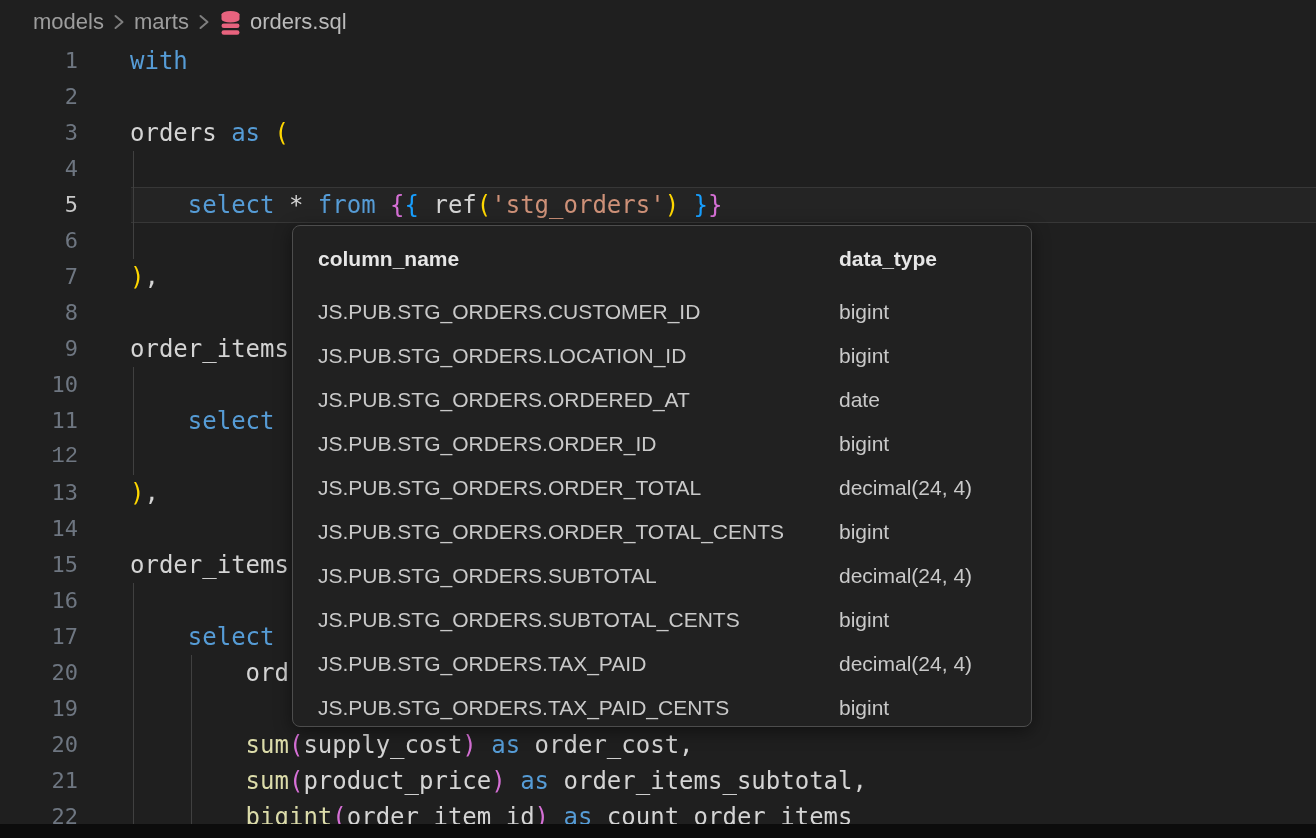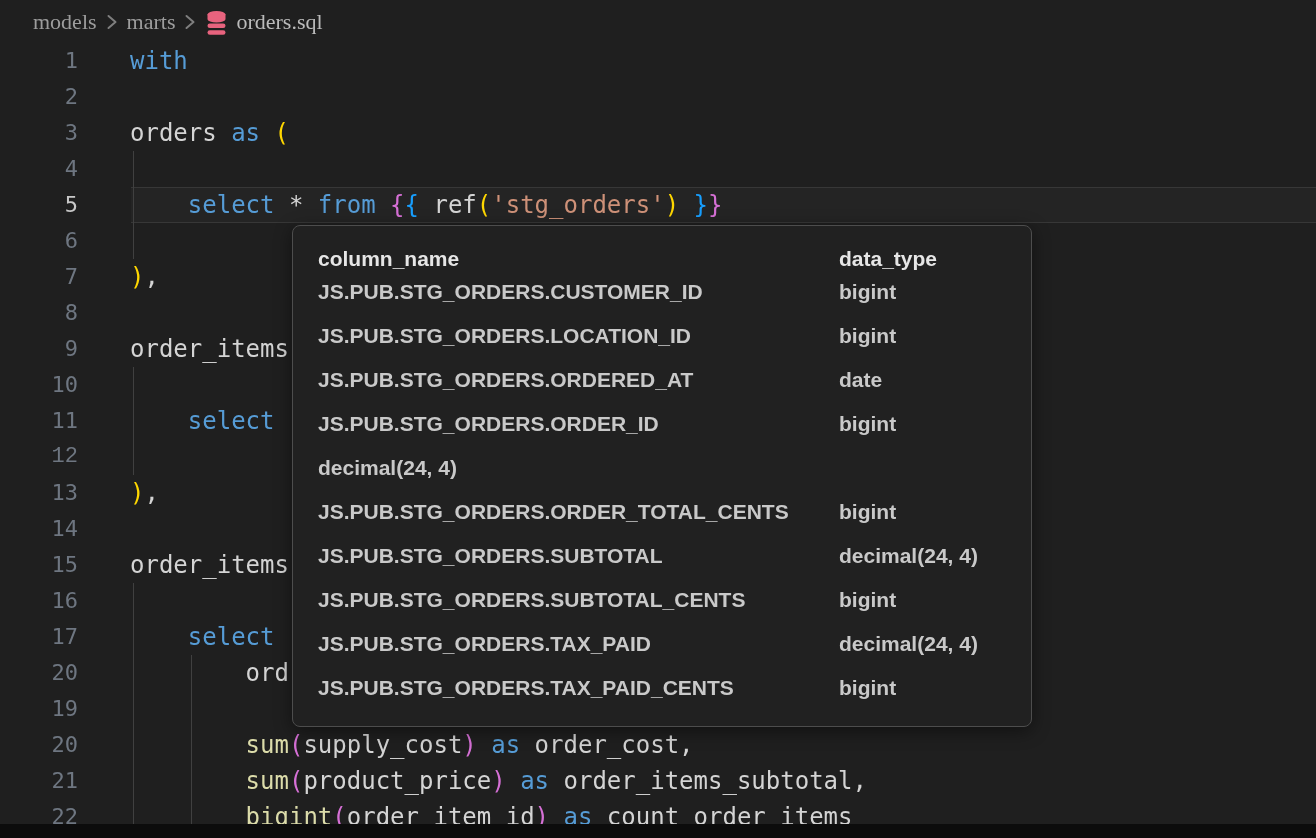--- a/index.html
+++ b/index.html
@@ -4,21 +4,21 @@
 <style>
   html,body { margin:0; padding:0; background:#000; }
   .screen {
     position:relative; width:1316px; height:838px; overflow:hidden;
     background:var(--bg); font-family:"DejaVu Sans Mono", monospace;
   }
   
   .breadcrumb {
     position:absolute; left:33px; top:0; height:44px;
     display:flex; align-items:center;
-    font-family:Liberation Serif, serif; font-size:22px;
+    font-family:Liberation Sans, sans-serif; font-size:22px;
     color:var(--bc);
   }
   .crumb { margin-right:9px; cursor:pointer; }
   .chev { margin-right:9px; display:flex; align-items:center; }
   .dbicon { margin-right:8px; display:flex; align-items:center; }
   .fname { color:var(--bcf); }
 
   
   .code { position:absolute; left:0; top:43px; right:0; height:795px; }
   .row { position:absolute; left:0; width:100%; height:36px; z-index:2; }
@@ -50,21 +50,21 @@
   
   .tooltip {
     position:absolute; left:292px; top:225px; width:740px; height:502px;
     box-sizing:border-box; padding:12px 0 16px 25px;
     background:var(--tipbg); border:1px solid var(--tipbd); border-radius:8px;
     box-shadow:0 4px 18px rgba(0,0,0,0.45);
     font-family:"Liberation Sans", sans-serif; font-size:21px;
     color:var(--tiptx); z-index:10;
   }
   .thead { display:flex; height:42px; align-items:center; font-weight:bold; color:var(--tiphd); }
-  .trow  { display:flex; height:44px; align-items:flex-start;font-weight:bold; }
+  .trow  { display:flex; height:44px; align-items:flex-end; }
   .tcol1 { flex:0 0 521px; white-space:nowrap; overflow:visible; }
   .tcol2 { white-space:nowrap; }
 
   .strip { position:absolute; left:0; top:824px; width:1316px; height:14px; background:#0c0c0c; z-index:30; }
 </style>
 </head>
 <body>
 
 <div class="screen" style="--bg: #1f1f1f; --kw: #569cd6; --id: #d4d4d4; --fn: #dcdcaa; --str: #ce9178; --b1: #ffd700; --b2: #d670d6; --b3: #179fff; --lnc: #6e7681; --lna: #c8c8c8; --hlbg: #242424; --hlbd: #373737; --guide: #404040; --bc: #9d9d9d; --bcf: #bbbbbb; --chev: #7e7e7e; --dbp: #e8637e; --tipbg: #212121; --tipbd: #4d4d4d; --tiptx: #c9c9c9; --tiphd: #e6e6e6;">
 
@@ -206,20 +206,21 @@
         </div>
         <div class="trow">
           <div class="tcol1">JS.PUB.STG_ORDERS.ORDERED_AT</div>
           <div class="tcol2">date</div>
         </div>
         <div class="trow">
           <div class="tcol1">JS.PUB.STG_ORDERS.ORDER_ID</div>
           <div class="tcol2">bigint</div>
         </div>
         <div class="trow">
+          <div class="tcol1">JS.PUB.STG_ORDERS.ORDER_TOTAL</div>
           <div class="tcol2">decimal(24, 4)</div>
         </div>
         <div class="trow">
           <div class="tcol1">JS.PUB.STG_ORDERS.ORDER_TOTAL_CENTS</div>
           <div class="tcol2">bigint</div>
         </div>
         <div class="trow">
           <div class="tcol1">JS.PUB.STG_ORDERS.SUBTOTAL</div>
           <div class="tcol2">decimal(24, 4)</div>
         </div>

